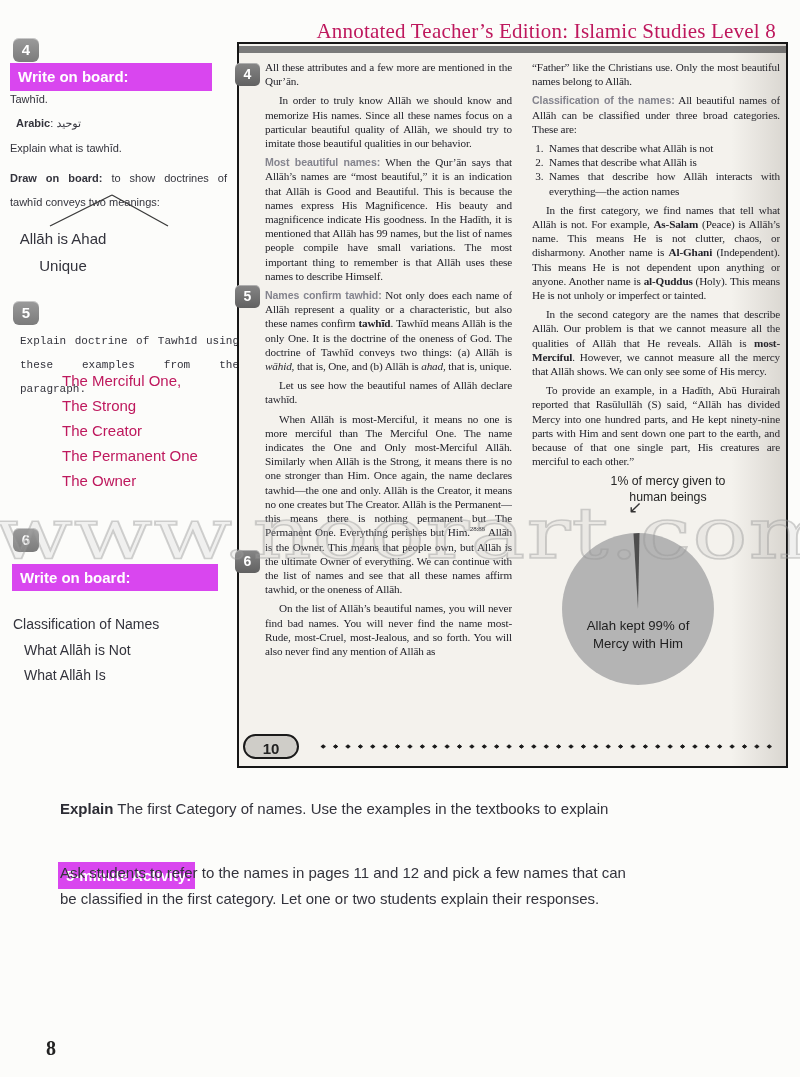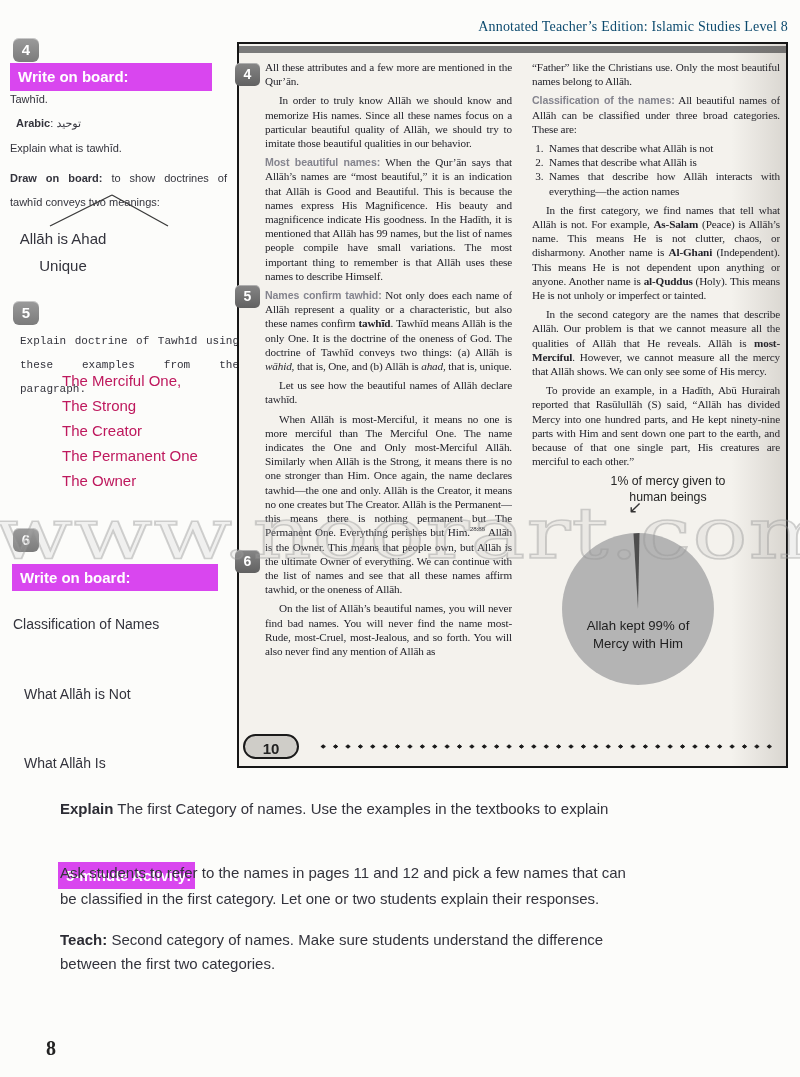--- a/index.html
+++ b/index.html
@@ -1,35 +1,35 @@
 <!DOCTYPE html>
 <html><head>
 <meta charset="utf-8">
 <style>
   html,body{margin:0;padding:0;}
   .page{position:relative;width:800px;height:1077px;background:#fcfcfa;overflow:hidden;
         font-family:"Liberation Sans",sans-serif;color:#2e2e36;}
-  .header-title{position:absolute;top:19px;right:12px;font-family:"Liberation Serif",serif;
-        font-size:14px;color:#0c4a6e;letter-spacing:.2px;}
+  .header-title{position:absolute;top:19px;right:24px;font-family:"Liberation Serif",serif;
+        font-size:21px;color:#be185d;letter-spacing:.2px;}
   
   .badge{position:absolute;width:26px;height:24px;background:linear-gradient(#9b9b9b,#7b7b7b);
         border-radius:6px;color:#fff;font-weight:700;font-size:15px;line-height:24px;text-align:center;
         box-shadow:inset 0 1px 0 rgba(255,255,255,.45);}
   .graybar{position:absolute;background:#d946ef;color:#fff;font-weight:700;font-size:15px;
         line-height:28px;padding-left:8px;box-sizing:border-box;}
   .sb-text{position:absolute;font-size:11px;color:#33333c;}
   .sb-just{text-align:justify;}
   .v-svg{position:absolute;left:10px;top:192px;}
   .v-labels{position:absolute;left:8px;top:225px;width:210px;display:flex;}
   .v-col{text-align:center;font-size:15px;color:#33333c;line-height:27px;}
   .v-col.l{width:100px;} .v-col.r{width:110px;}
   .sb-list{position:absolute;left:62px;top:368px;font-size:15px;line-height:25px;color:#be185d;}
   .sb-list div{margin:0;}
   .note6-lines{position:absolute;left:13px;top:612px;font-size:14px;line-height:25.5px;color:#33333c;}
-  .note6-lines .sub{padding-left:11px;margin-top:44px;}
+  .note6-lines .sub{padding-left:11px;}
   
   .frame{position:absolute;left:237px;top:42px;width:551px;height:726px;background:#f4f2ed;
         border:2.5px solid #161616;box-sizing:border-box;}
   .frame::after{content:"";position:absolute;inset:0;pointer-events:none;
         background:linear-gradient(to right,rgba(0,0,0,0) 90%,rgba(80,70,60,.16));}
   .frame-topbar{position:absolute;left:0;right:0;top:2px;height:7px;background:#7a7a7a;}
   .tb-badge{position:absolute;left:-4px;width:25px;height:23px;background:linear-gradient(#868686,#616161);
         border-radius:5px;color:#fff;font-weight:700;font-size:14px;line-height:23px;text-align:center;
         box-shadow:inset 0 1px 0 rgba(255,255,255,.35);z-index:2;}
   .col{position:absolute;top:16px;font-family:"Liberation Serif",serif;font-size:11.2px;
@@ -156,16 +156,15 @@
 
     <div class="page-pill">10</div>
     <div class="dots"></div>
   </section>
 
   <div class="watermark">www.noorart.com</div>
 
   <div class="anno" style="left:60px;top:800px;width:640px;"><b>Explain</b><span> The first Category of names. Use the examples in the textbooks to explain</span></div>
   <div class="graybar" style="left:58px;top:822px;width:137px;height:27px;margin-top:40px;">5-minute Activity:</div>
   <div class="anno" style="left:60px;top:860px;width:582px;line-height:26px;">Ask students to refer to the names in pages 11 and 12 and pick a few names that can be classified in the first category.  Let one or two students explain their responses.</div>
-  <div class="anno" style="left:60px;top:928px;width:580px;line-height:24px;"><b>Teach:</b><span> Second category of names. Make sure students understand the difference between the first two categories.</span></div>
 
   <div class="outer-pagenum">8</div>
 </div>
 
 </body></html>

